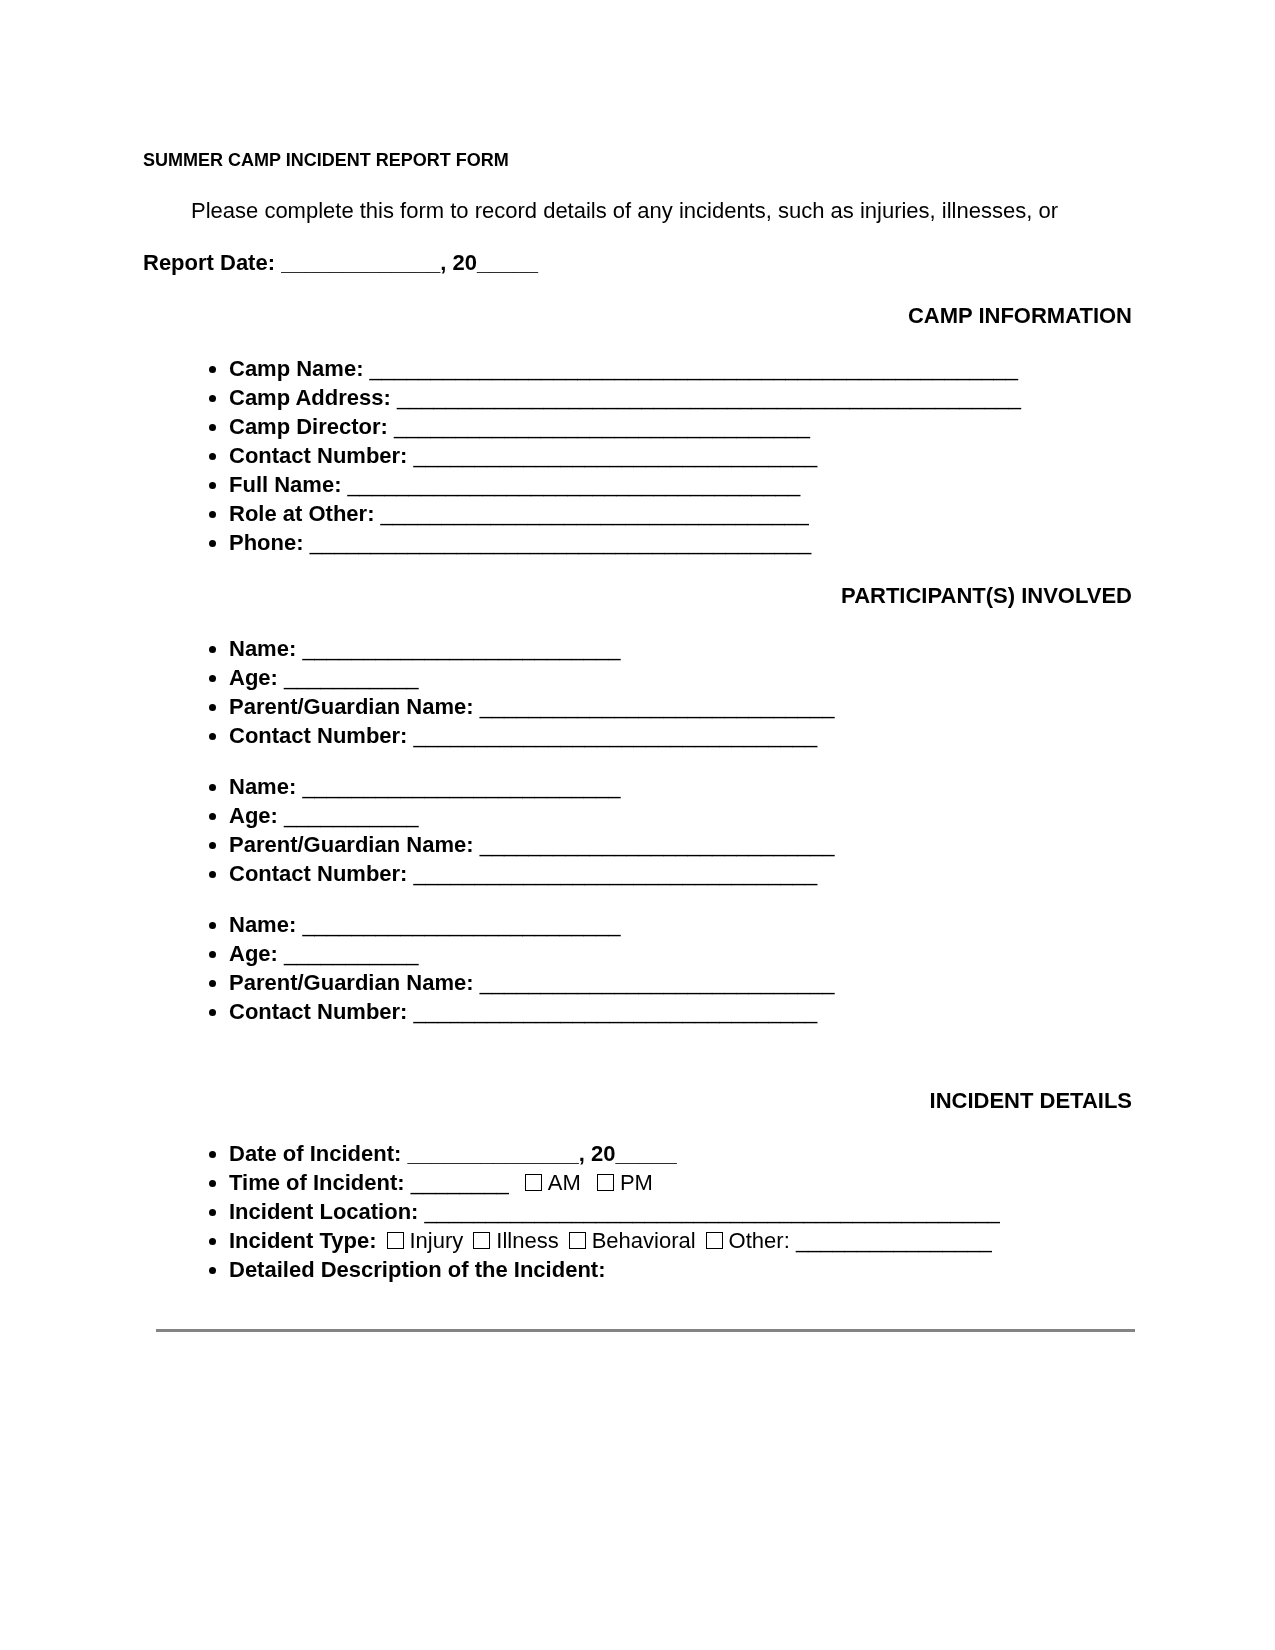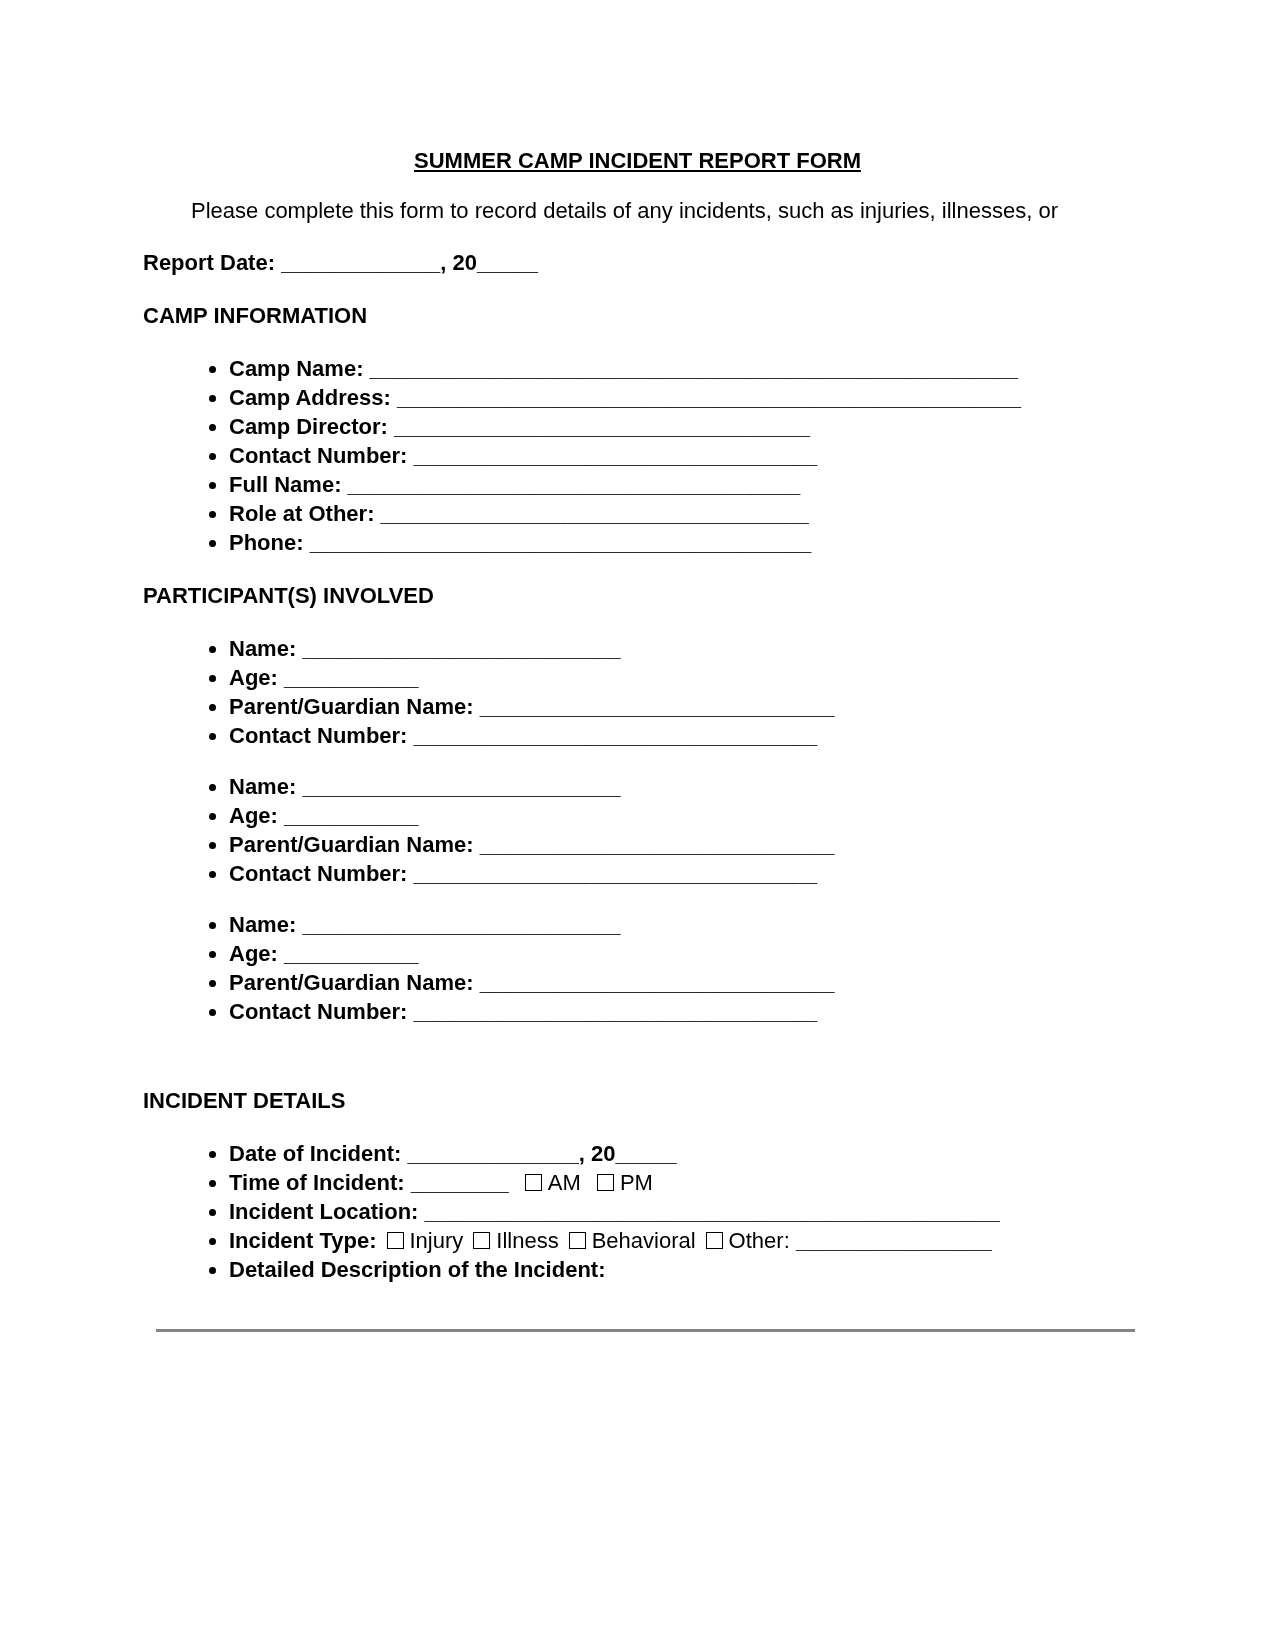--- a/index.html
+++ b/index.html
@@ -10,44 +10,43 @@
     padding:146px 143px 0 143px;
     background:#fff;
     color:#000;
     font-family:"Liberation Sans",sans-serif;
     font-size:22px;
     line-height:29px;
     overflow:hidden;
   }
   .title{
     margin:0;
-    font-size:22px;line-height:29px;
+    font-size:18px;line-height:29px;
     font-weight:bold;
-    text-align:center;
-    text-decoration:underline;
+    text-align:left;
   }
   .intro{margin:21px 0 0 0;}
   .intro span{display:block;white-space:nowrap;margin-left:48px;}
   .report-date{margin:23px 0 0 0;font-weight:bold;white-space:nowrap;}
   h2.sec{
     margin:24px 0 24px 0;
     font-size:22px;line-height:29px;
     font-weight:bold;
-    text-align:left;
+    text-align:right;
   }
   h2.sec-incident{margin-top:60px;}
   ul.fields{
     list-style:disc outside;
     margin:0;
     padding:0 0 0 86px;
   }
   ul.fields li{margin:0;white-space:nowrap;}
   ul.fields.group-gap{margin-top:22px;}
   .lbl{font-weight:bold;}
-  .blank{font-weight:bold;}
+  .blank{font-weight:normal;}
   .report-date .blank{font-weight:bold;}
   .bold-inline{font-weight:bold;}
   .cb{
     display:inline-block;
     width:15px;height:15px;
     border:1.5px solid #000;
     margin:0 6px 0 10px;
     vertical-align:-1px;
     background:#fff;
   }

